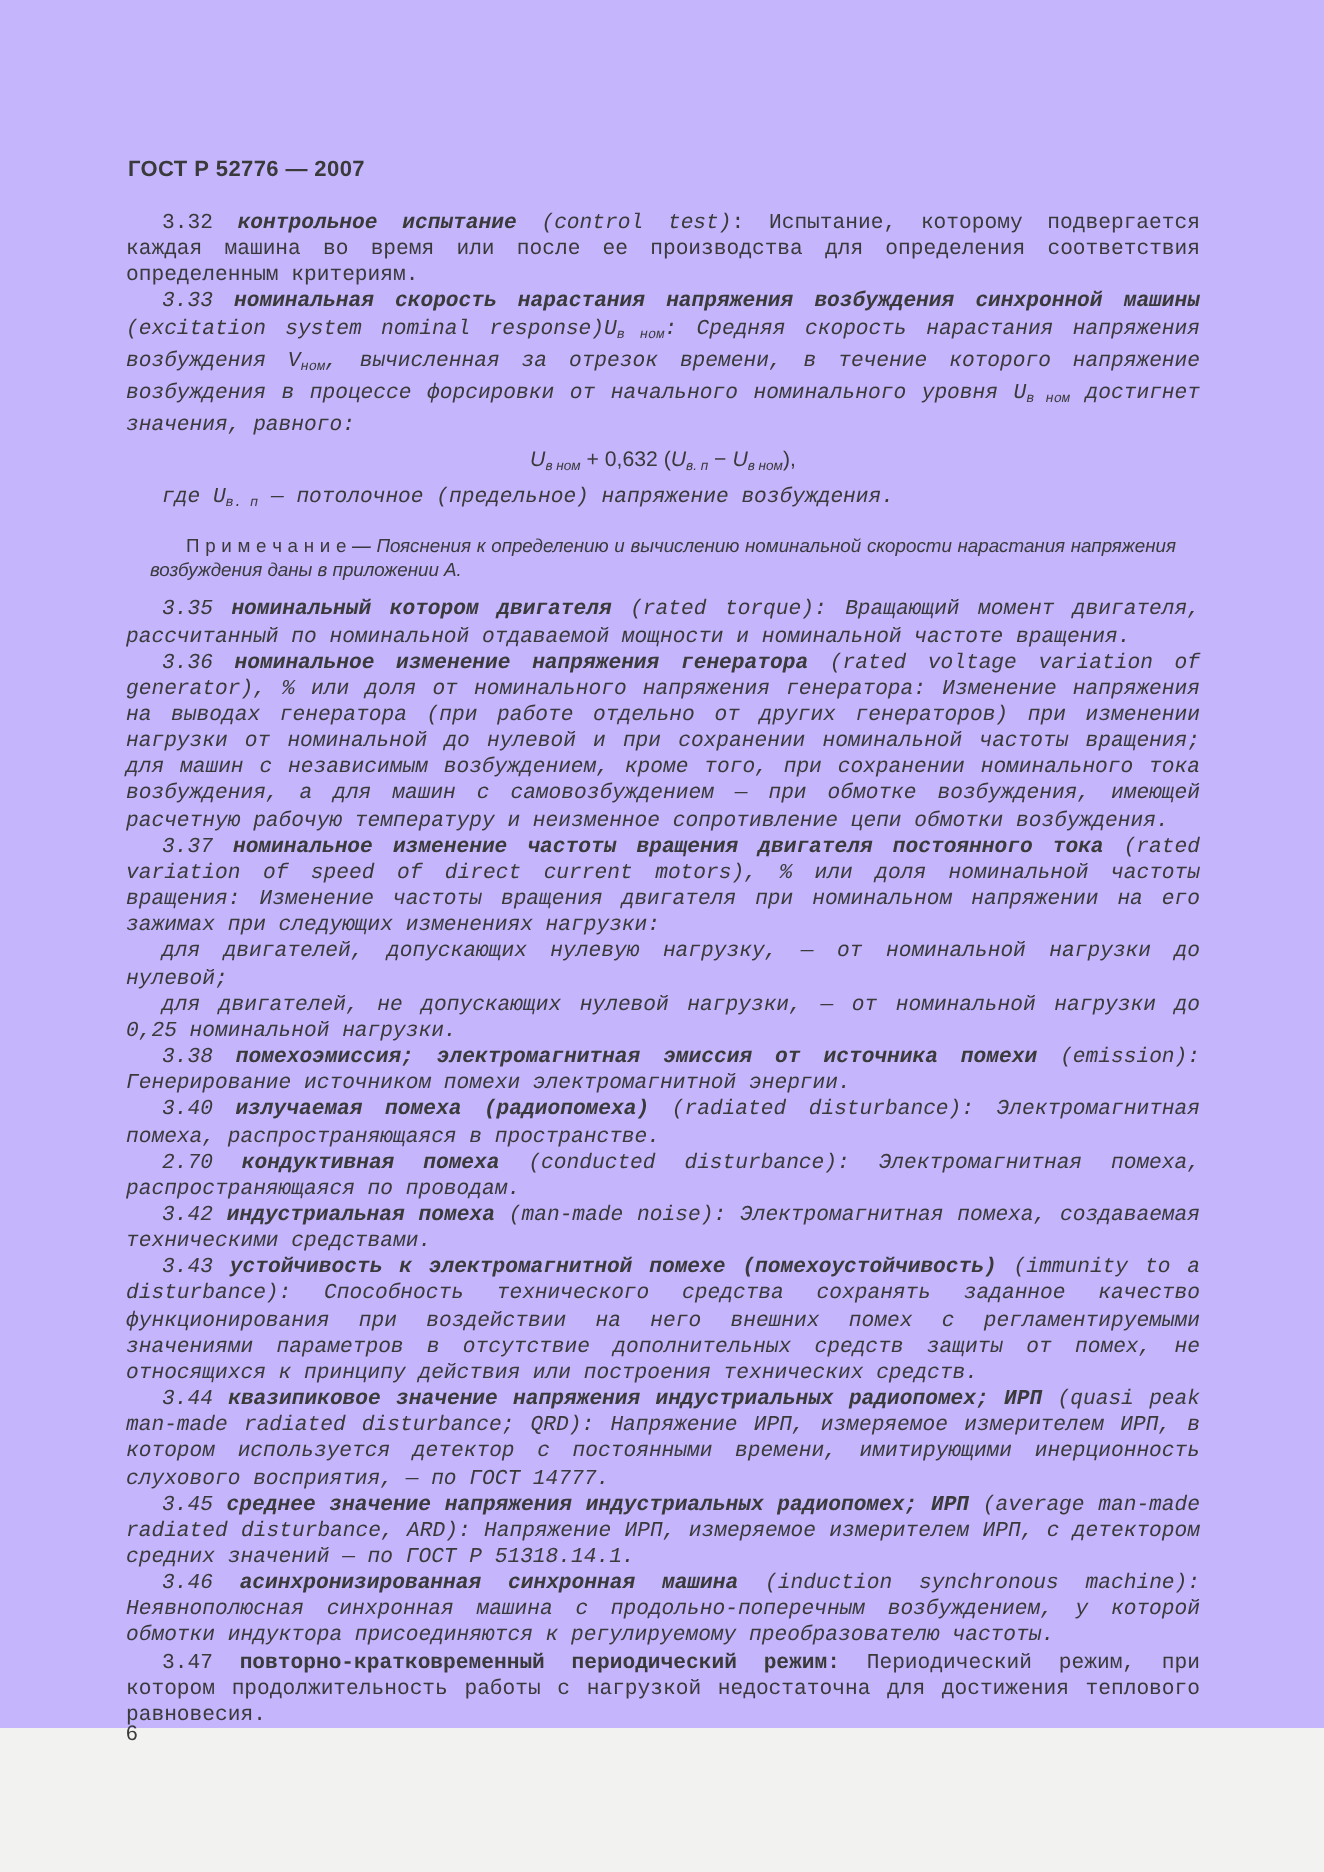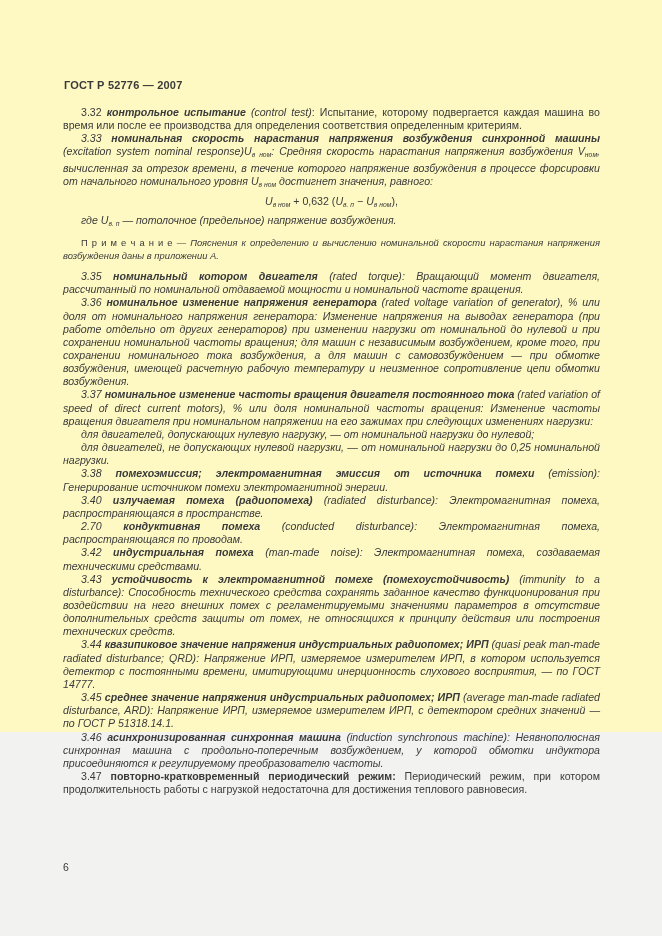--- a/index.html
+++ b/index.html
@@ -10,22 +10,22 @@
     width: 662px;
     height: 936px;
     background: #f2f2f1;
     font-family: "Liberation Sans", sans-serif;
     color: #3a3a3a;
     overflow: hidden;
   }
   .page {
     position: relative;
     width: 662px;
-    height: 732px;
-    background: #fef9c3;
+    height: 864px;
+    background: #c4b5fd;
   }
   .doc-header {
     position: absolute;
     left: 64px;
     top: 79px;
     font-size: 11px;
     font-weight: bold;
     letter-spacing: 0.2px;
   }
   .content {
@@ -36,31 +36,32 @@
     font-size: 10.6px;
     line-height: 13.15px;
     text-align: justify;
   }
   .content p {
     margin: 0;
     padding: 0;
   }
   p.body {
     text-indent: 18px;
+    font-family: Liberation Mono, monospace;
   }
   p.formula {
     text-align: center;
     text-indent: 0;
     margin: 4px 0 3px;
   }
   p.note {
     font-size: 9.4px;
     line-height: 12.4px;
     text-indent: 18px;
-    margin: 7px 0 8px;
+    margin: 7px 12px 8px;
   }
   .b { font-weight: bold; }
   .i { font-style: italic; }
   .sub {
     font-size: 6.8px;
     vertical-align: -2px;
   }
   .page-number {
     position: absolute;
     left: 63px;

